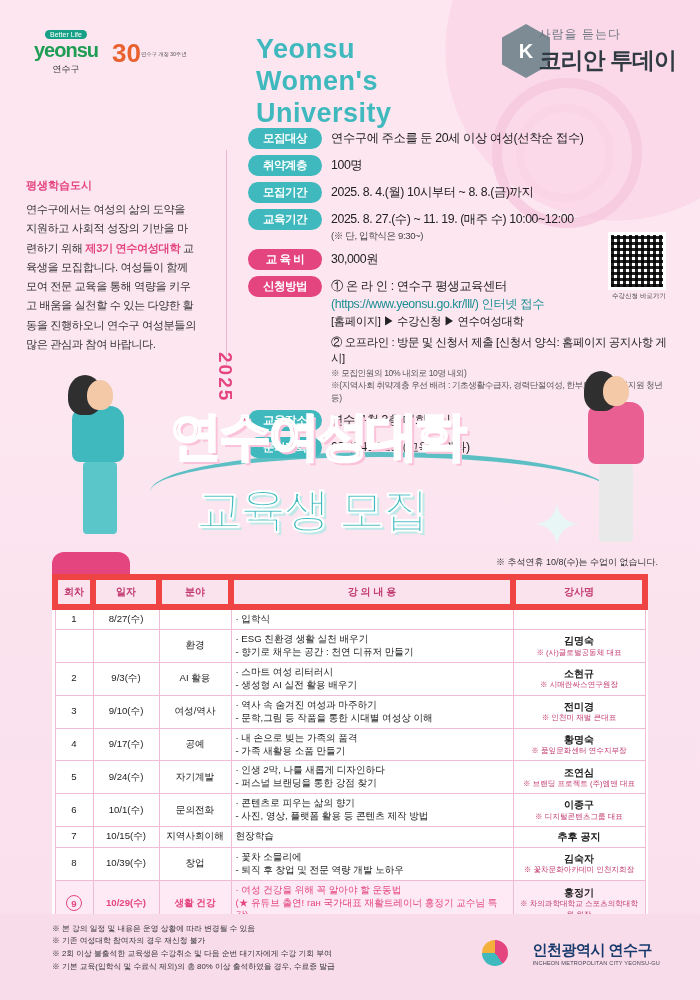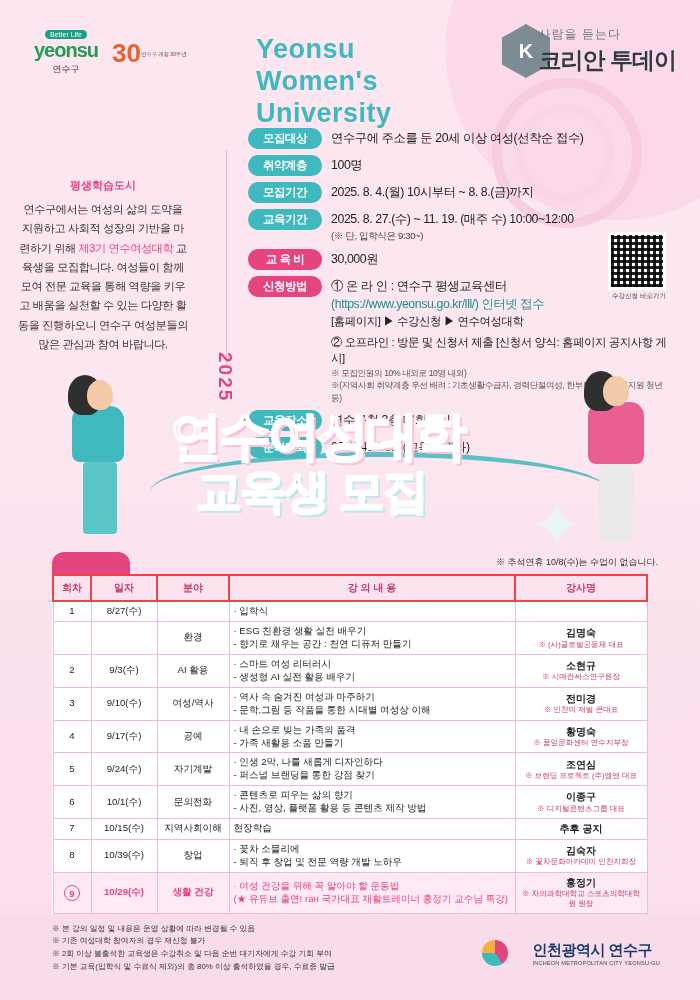--- a/index.html
+++ b/index.html
@@ -45,24 +45,24 @@
   .today-logo { position:absolute; right: 150px; top: 24px; width:48px; height:54px; }
   .today-hex { width:48px; height:54px; background:#7d8b95;
     clip-path: polygon(50% 0,100% 25%,100% 75%,50% 100%,0 75%,0 25%);
     display:flex; align-items:center; justify-content:center;
     color:#fff; font-weight:800; font-size:20px; }
   .today-text { position:absolute; right: 24px; top: 26px; text-align:left; }
   .today-text .t1 { font-size: 12px; color:#6b7780; letter-spacing:1px;}
   .today-text .t2 { font-size: 23px; font-weight:800; color:#2f3a43; letter-spacing:-1px; margin-top:2px;}
 
   
-  .intro { position: absolute; left: 18px; top: 178px; width: 170px; text-align: center; }
+  .intro { position: absolute; left: 26px; top: 178px; width: 170px; }
   .intro h3 { font-size: 11px; color:#e4457f; font-weight:800; margin-bottom:7px; }
   .intro p { font-size: 11.2px; line-height: 1.72; color:#333; letter-spacing:-.4px; }
-  .intro .hl { color:#e4457f; font-weight:400; }
+  .intro .hl { color:#e4457f; font-weight:700; }
 
   .vdivider { position:absolute; left:226px; top:150px; width:1px; height:215px; background:#e9b7cf; }
 
   
   .info { position: absolute; left: 248px; top: 128px; width: 420px; }
   .inforow { display:flex; align-items:flex-start; margin-bottom: 6px; }
   .pill {
     flex: none; width: 74px; text-align:center;
     background:#3fb9bd; color:#fff; font-size: 11.5px; font-weight:800;
     border-radius: 11px; padding: 3px 0; letter-spacing:-.5px;
@@ -85,23 +85,23 @@
     writing-mode: vertical-rl; font-size: 19px; font-weight:800;
     color:#e4457f; letter-spacing:2px;
   }
   .bigtitle { position:absolute; left:170px; top:410px; width:430px; }
   .bigtitle .l1 {
     font-size: 52px; font-weight: 800; color:#ef4e8c; letter-spacing:-3px;
     -webkit-text-stroke: 2px #fff; text-shadow: 3px 3px 0 #fbc3da;
     line-height:1;
   }
   .bigtitle .l2 {
-    font-size: 46px; font-weight: 700; color:#3fb9bd; letter-spacing:-2px;
+    font-size: 46px; font-weight: 400; color:#3fb9bd; letter-spacing:-2px;
     -webkit-text-stroke: 2px #fff; text-shadow: 3px 3px 0 #bfe8e9;
-    line-height:1; margin-top:6px; margin-left: 26px;
+    line-height:1; margin-top:24px; margin-left: 26px;
   }
   .swoosh { position:absolute; left:150px; top:452px; width:460px; height:90px;
     border-top: 5px solid #3fb9bd; border-radius: 50%/40px; opacity:.85; }
   .star { position:absolute; right:118px; top:490px; font-size:60px; color:#e9f6f6; }
 
   
   .person { position:absolute; }
   .p-left { left:72px; top:380px; }
   .p-right { right:56px; top:376px; }
   .head { width:26px;height:30px;border-radius:50% 50% 45% 45%; background:#f3c9a8; margin:0 auto; position:relative; z-index:2;}
@@ -118,21 +118,21 @@
     padding:21px 16px; border-radius:12px; letter-spacing:-.5px;
   }
   .sched-note { position:absolute; right:42px; top:556px; font-size:9px; color:#333; }
   table.sched {
     position:absolute; left:52px; top:574px; width:596px;
     border-collapse: collapse; background:#fff;
     font-size: 9.6px; color:#222;
   }
   table.sched th {
     background:#fbe3ee; color:#c23a70; font-weight:800; font-size:10px;
-    border:2px solid #ef4444; padding:5px 2px;
+    border:6px solid #ef4444; padding:5px 2px;
   }
   table.sched td {
     border:1px solid #f0bcd5; padding:3px 4px; vertical-align:middle;
     line-height:1.35;
   }
   td.c { text-align:center; }
   td.content { text-align:left; padding-left:10px; }
   .inst-name { font-size:10px; font-weight:700; color:#222; }
   .inst-org { font-size:7.6px; color:#c23a70; }
   .rowhl td { background:#fdeaf4; }

